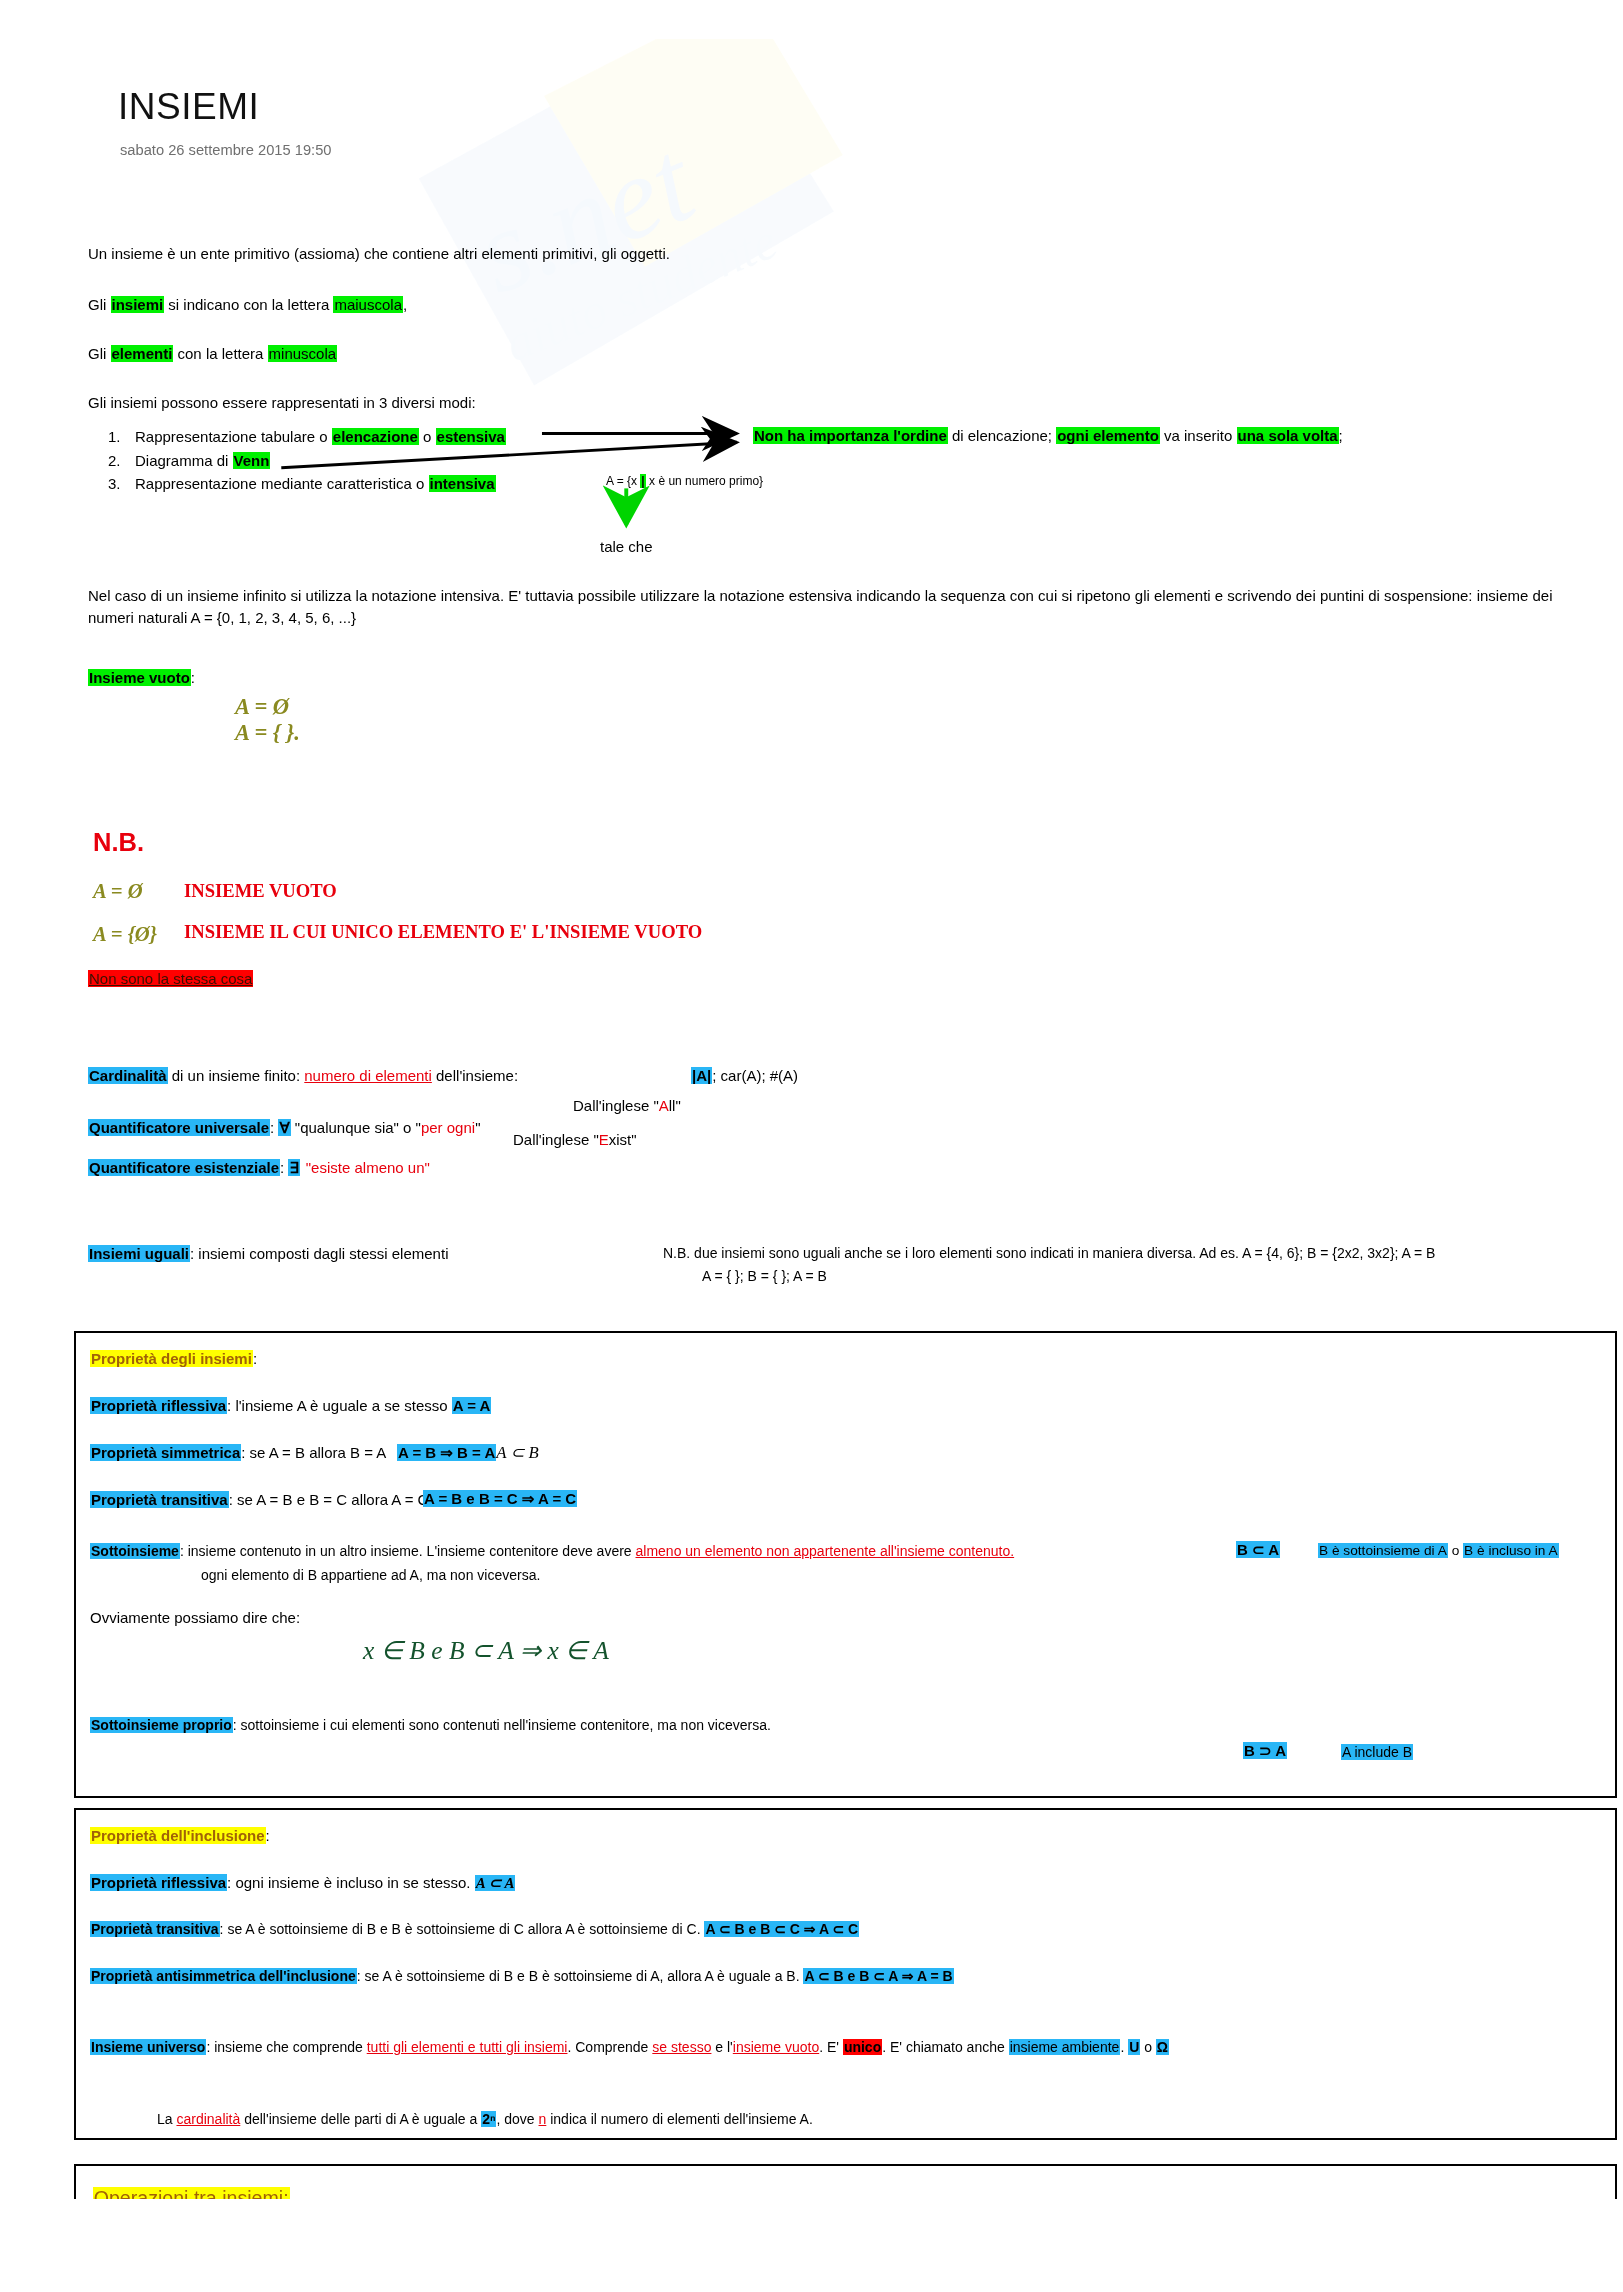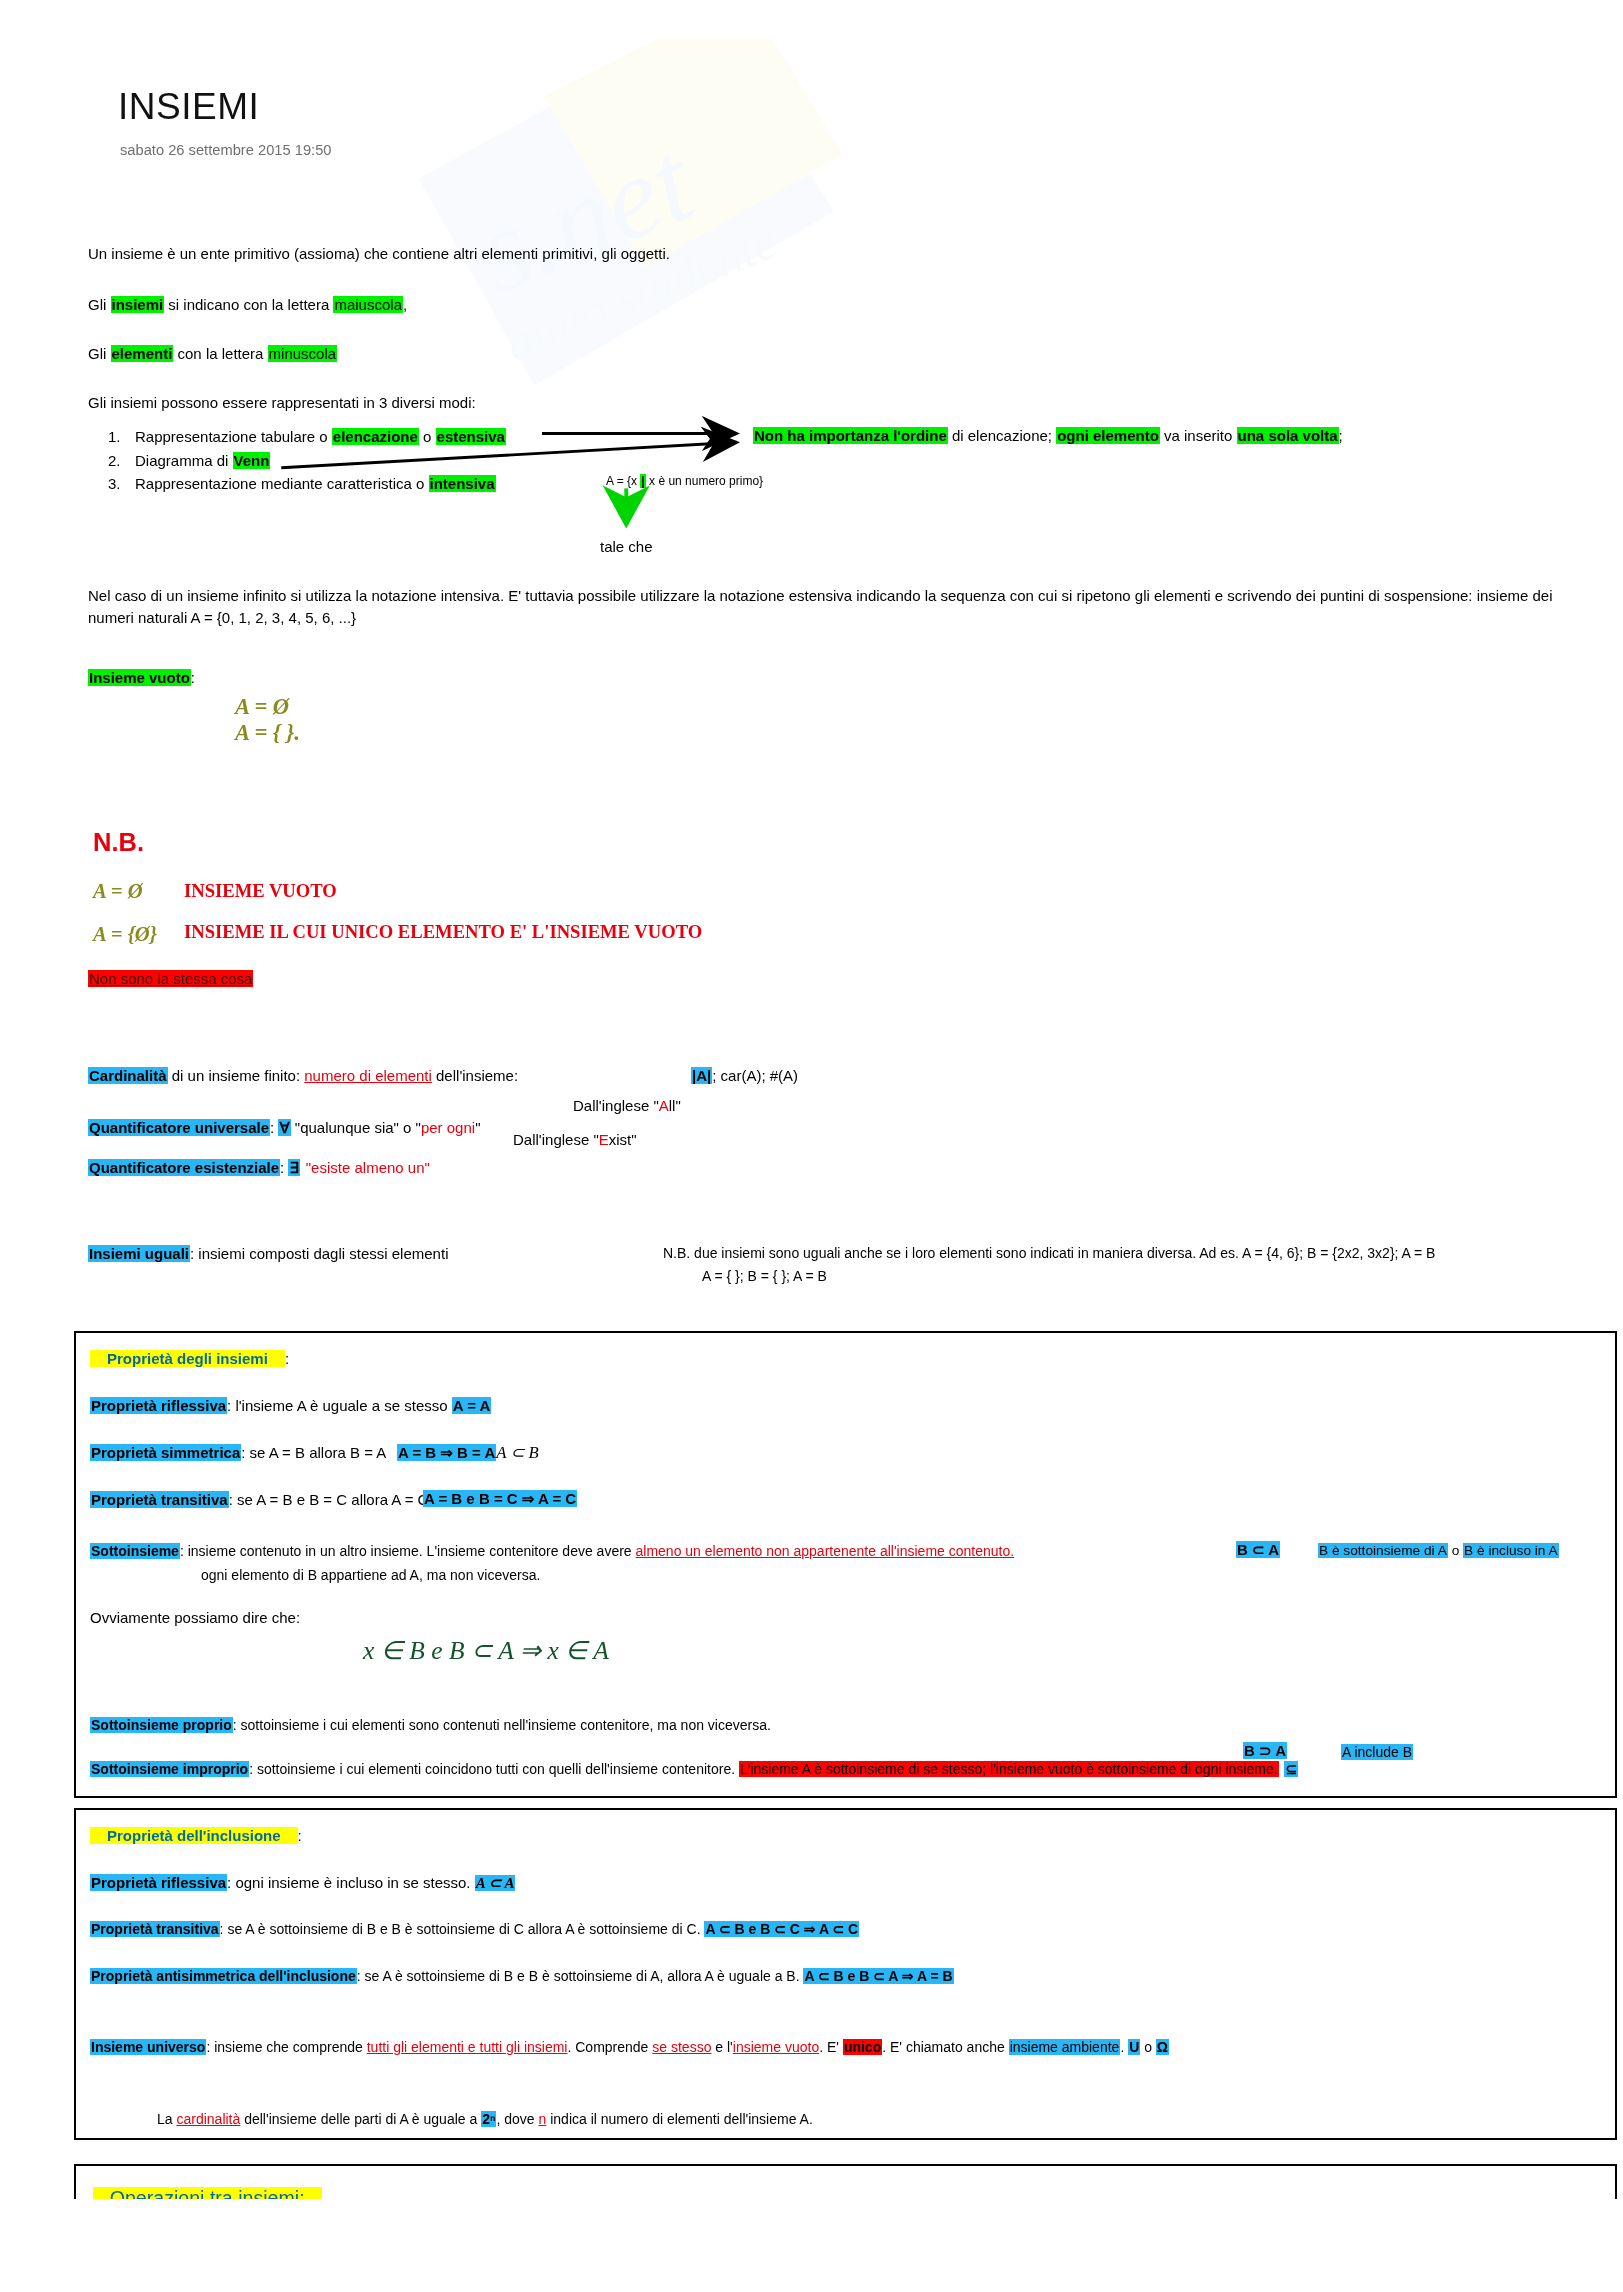--- a/index.html
+++ b/index.html
@@ -31,21 +31,21 @@
     font-size:14.7px; color:#6f6f6f;
   }
   .doc-meta .time { }
 
   
   .txt { position:absolute; font-size:15px; line-height:1.45; color:#000; white-space:nowrap; }
   .txt.wrap { white-space:normal; }
 
   mark.g  { background:#00f000; color:#000; padding:0 1px; }
   mark.c  { background:#29b6f6; color:#000; padding:0 1px; }
-  mark.y  { background:#ffff00; color:#0369a1; padding:0 17px; }
+  mark.y  { background:#ffff00; color:#a16207; padding:0 1px; }
   mark.r  { background:#ff0000; color:#000; padding:0 1px; }
   .b { font-weight:bold; }
   .red { color:#e8000d; }
   .redu { color:#e8000d; text-decoration:underline;margin-top:30px; }
 
   
   .math-olive {
     position:absolute;
     font-family:"Liberation Serif", serif;
     font-style:italic; font-weight:bold;
@@ -231,23 +231,20 @@
     <mark class="c b">Sottoinsieme proprio</mark><span>: sottoinsieme i cui elementi sono contenuti nell'insieme contenitore, ma non viceversa.</span>
   </div>
 
   <div class="txt" style="left:1243px; top:1740px;">
     <mark class="c b">B ⊃ A</mark>
   </div>
   <div class="txt" style="left:1341px; top:1742px; font-size:14px;">
     <mark class="c">A include B</mark>
   </div>
 
-  <div class="txt" style="left:90px; top:1759px; font-size:14px;">
-    <mark class="c b">Sottoinsieme improprio</mark><span>: sottoinsieme i cui elementi coincidono tutti con quelli dell'insieme contenitore. </span><mark class="r">L'insieme A è sottoinsieme di se stesso; l'insieme vuoto è sottoinsieme di ogni insieme.</mark><mark class="c b" style="margin-left:5.9px;">⊆</mark>
-  </div>
 
   <div class="box" style="left:74px; top:1808px; width:1539px; height:328px;"></div>
 
   <div class="txt" style="left:90px; top:1825px;">
     <mark class="y b">Proprietà dell'inclusione</mark><span>:</span>
   </div>
 
   <div class="txt" style="left:90px; top:1872px;">
     <mark class="c b">Proprietà riflessiva</mark><span>: ogni insieme è incluso in se stesso. </span><mark class="c b" style="font-family:'Liberation Serif', serif; font-style:italic;">A ⊂ A</mark>
   </div>

